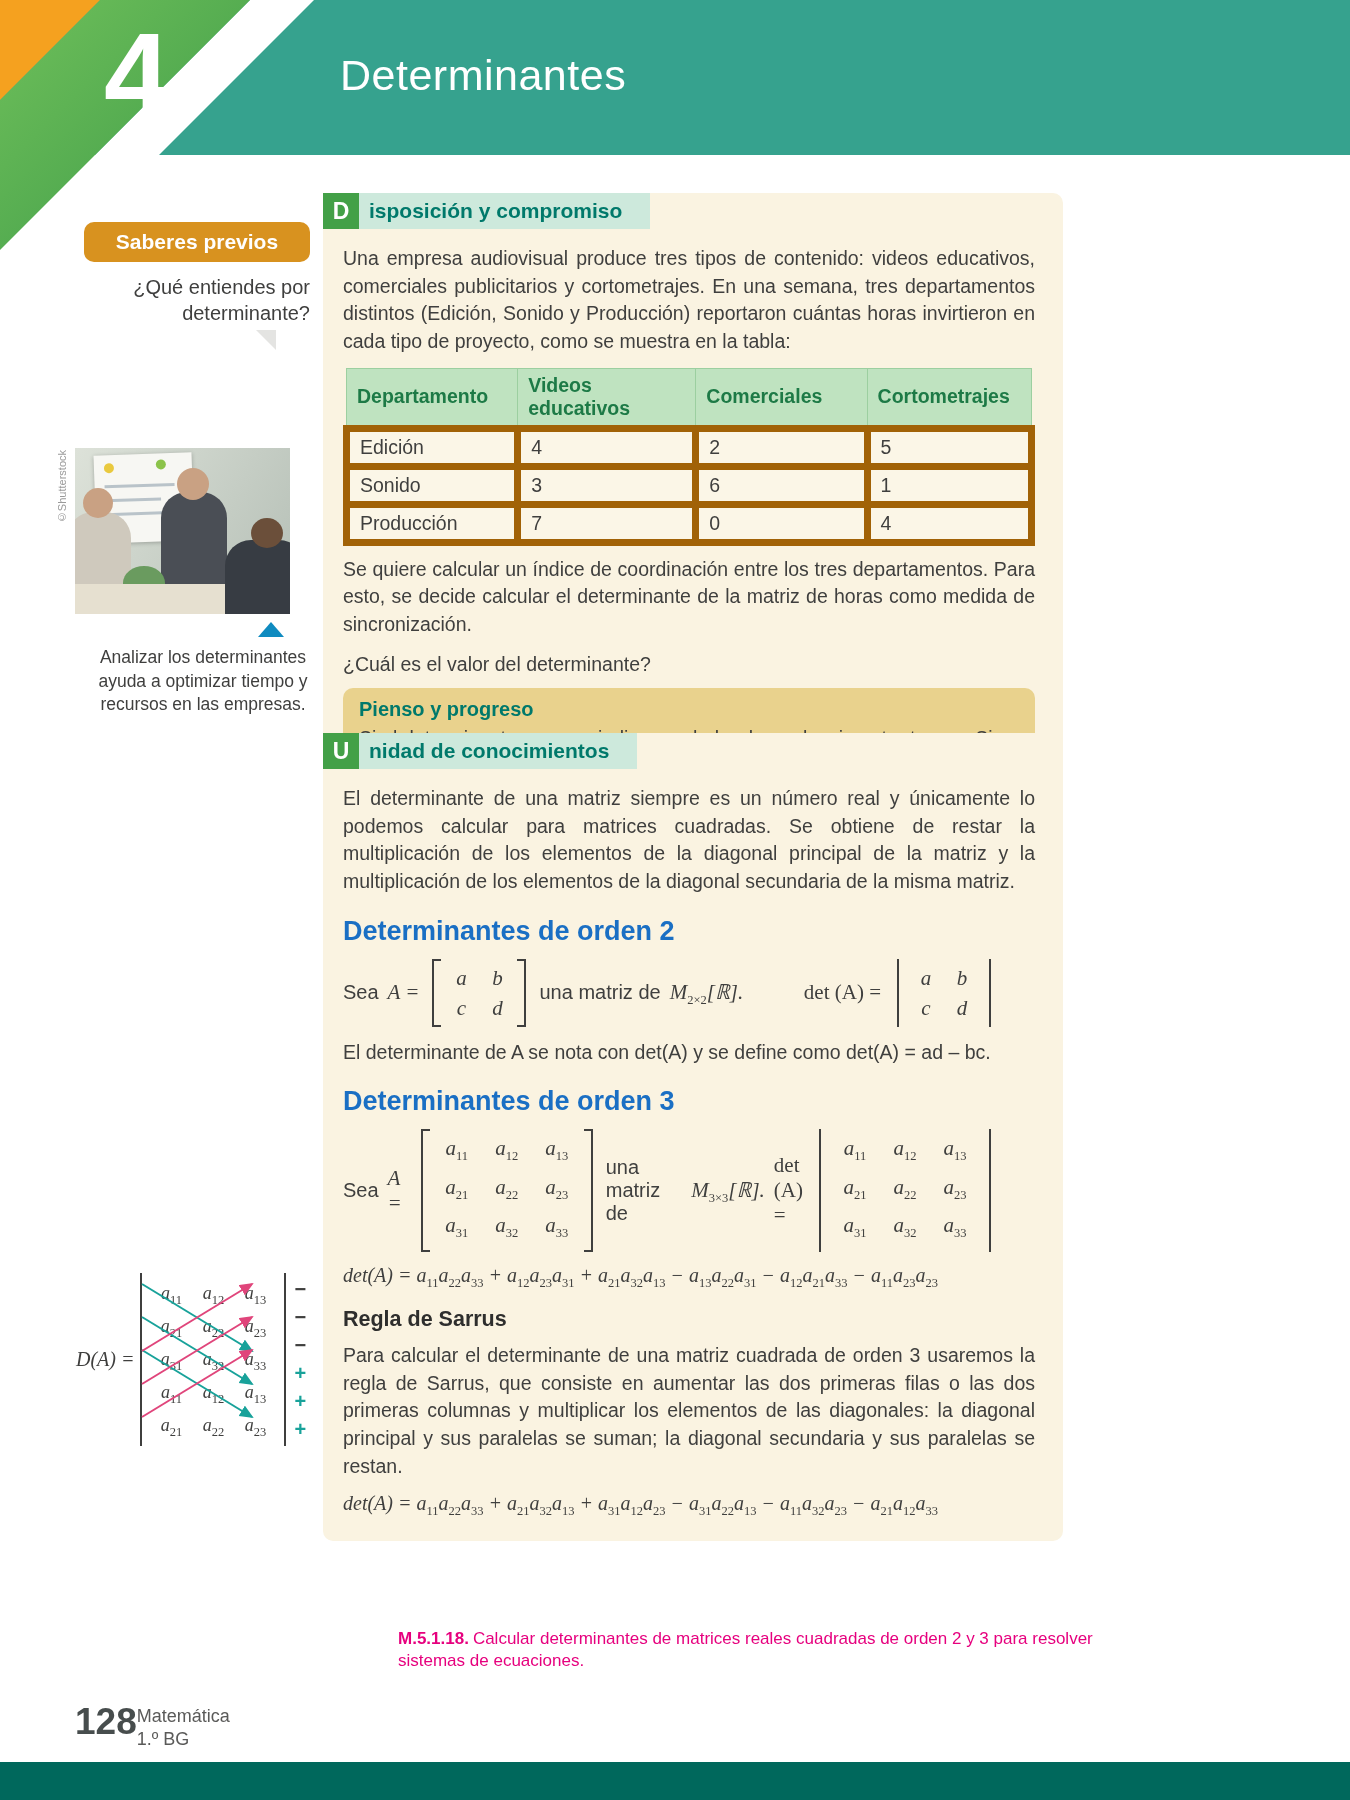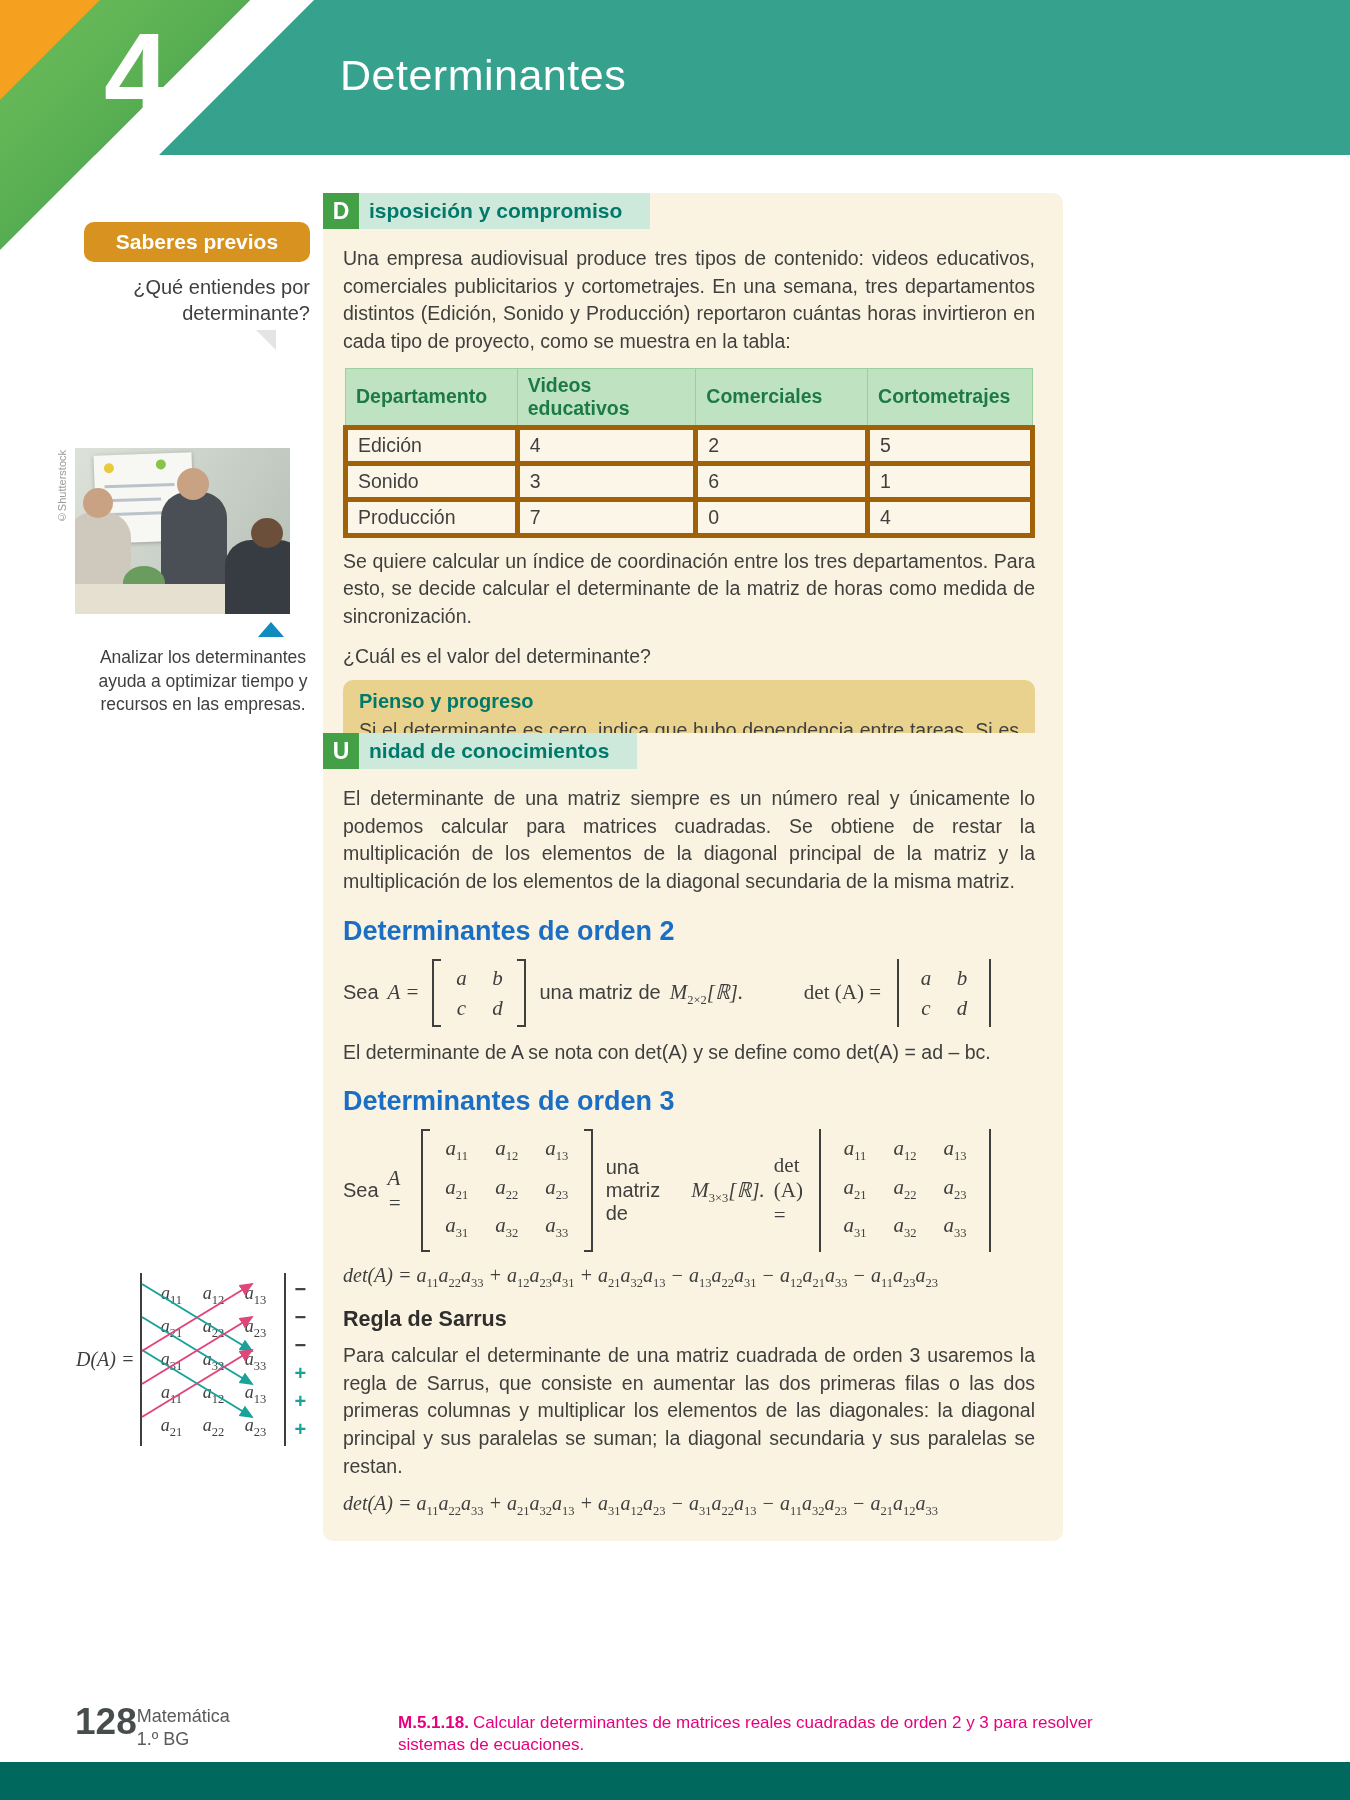--- a/index.html
+++ b/index.html
@@ -49,21 +49,21 @@
   .section-head{display:inline-flex;align-items:stretch;height:36px;}
   .letter-box{width:36px;background:#43a047;color:#fff;font-weight:bold;font-size:23px;display:flex;align-items:center;justify-content:center;}
   .head-strip{background:#cde9dc;color:#00796b;font-weight:bold;font-size:21px;display:flex;align-items:center;padding:0 28px 0 10px;}
   .panel-body{padding:6px 28px 0 20px;}
   .para{font-size:19.5px;line-height:1.42;text-align:justify;margin:10px 0;}
   .question-line{font-size:19.5px;margin:14px 0 10px;}
 
   
   .hours-table{width:100%;border-collapse:collapse;margin:12px 0 6px;}
   .hours-table th{background:#bfe3c0;color:#1d7a46;font-weight:bold;text-align:left;font-size:19.5px;padding:5px 10px;border:1px solid #9ccfa0;}
-  .hours-table td{font-size:19.5px;padding:4px 10px;border:5px solid #a16207;background:#fbf6e7;color:#3f3f3e;}
+  .hours-table td{font-size:19.5px;padding:4px 10px;border:7px solid #a16207;background:#fbf6e7;color:#3f3f3e;}
   .c0{width:25%;} .c1{width:26%;} .c2{width:25%;} .c3{width:24%;}
 
   
   .pienso{background:#e9d28d;border-radius:10px;padding:10px 16px 14px;margin:12px 0 16px;}
   .pienso-title{color:#00796b;font-weight:bold;font-size:20px;margin-bottom:4px;}
   .pienso-text{font-size:19.5px;line-height:1.4;text-align:justify;}
 
   
   .h-blue{color:#1a6fc4;font-size:27px;font-weight:bold;margin:20px 0 10px;}
   .h-dark{font-size:21.5px;font-weight:bold;color:#2e2e2d;margin:16px 0 4px;}
@@ -91,21 +91,21 @@
   .sarrus-matrix .mcell{min-width:38px;height:33px;line-height:33px;font-size:18px;}
   .sarrus-arrows{position:absolute;left:-4px;top:0;pointer-events:none;}
   .sarrus-signs{display:flex;flex-direction:column;justify-content:center;margin-left:8px;font-size:20px;font-weight:bold;line-height:28px;text-align:center;}
   .sign-minus{color:#3f3f3e;}
   .sign-plus{color:#18a29a;}
 
   
   .footer-page{position:absolute;left:75px;top:1703px;display:flex;align-items:flex-start;column-gap:0;}
   .page-number{font-size:37px;font-weight:bold;color:#474d4d;line-height:1;}
   .footer-meta{font-size:18px;color:#5a5a59;line-height:1.25;padding-top:2px;}
-  .footer-standard{position:absolute;left:398px;top:1712px;width:760px;font-size:17px;color:#e6007e;line-height:1.3;}
+  .footer-standard{position:absolute;left:398px;top:1628px;width:760px;font-size:17px;color:#e6007e;line-height:1.3;}
   .footer-standard b{margin-right:4px;}
   .bottom-bar{position:absolute;left:0;top:1762px;width:1350px;height:38px;background:#00685c;}
 </style>
 </head>
 <body>
 
 <div class="header">
   <div class="header-title">Determinantes</div>
 </div>
 <div class="corner">

